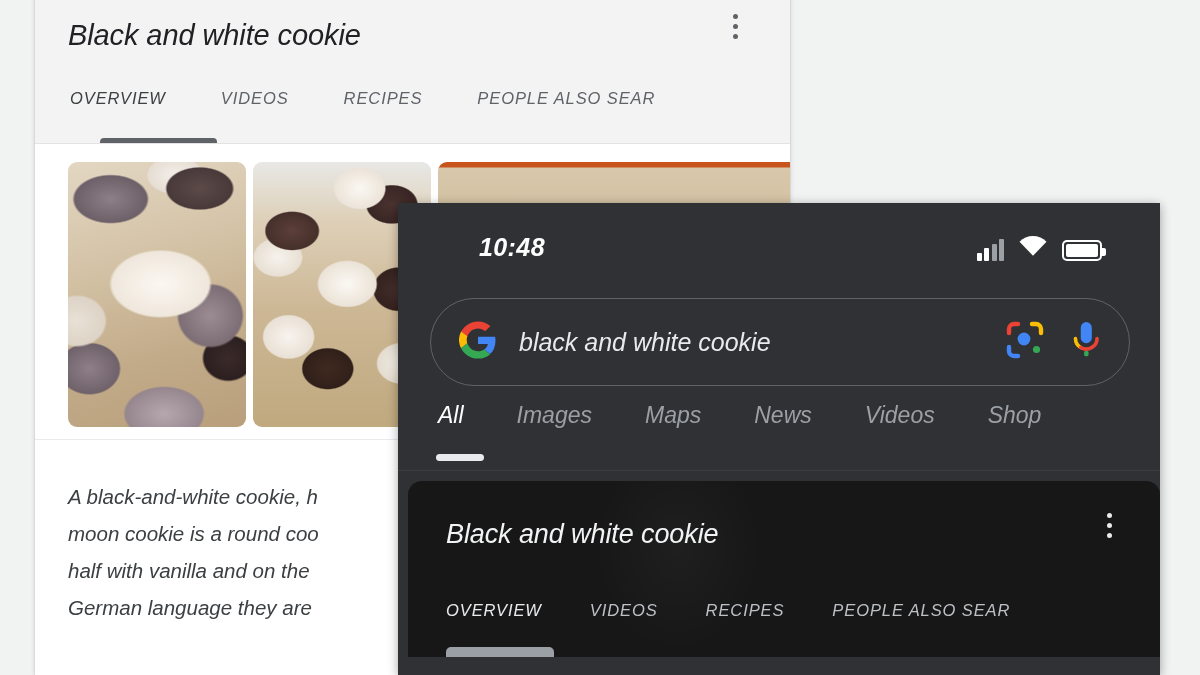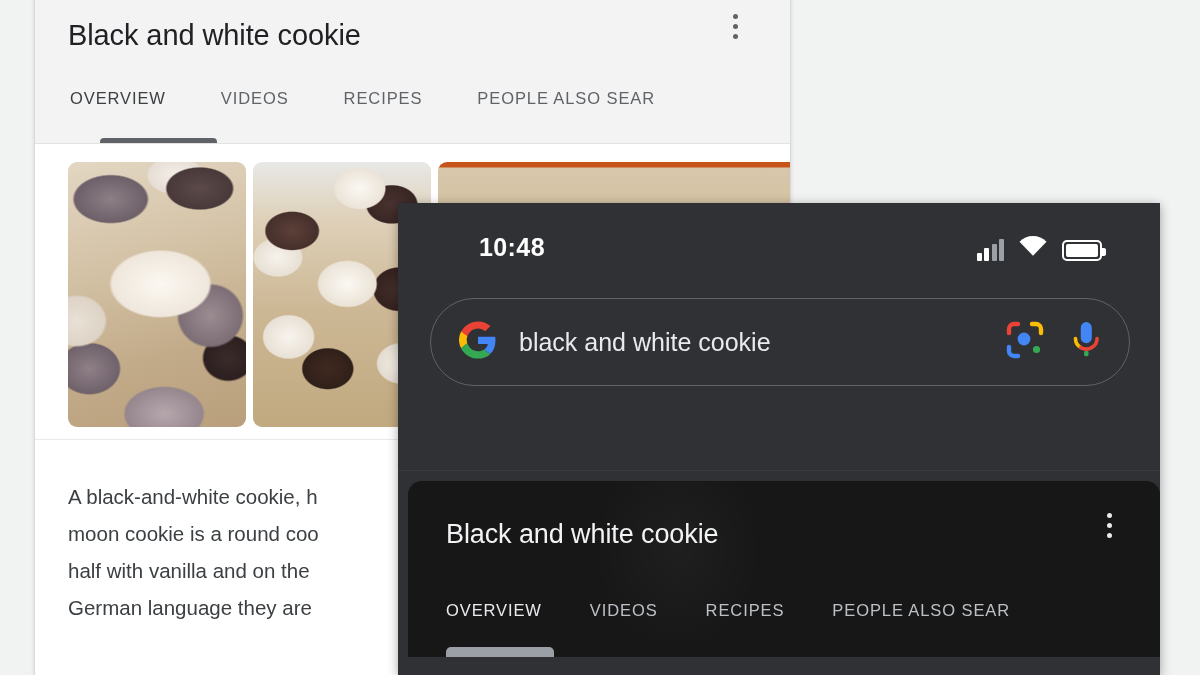--- a/index.html
+++ b/index.html
@@ -2,21 +2,21 @@
 <html><head>
 <meta charset="utf-8">
 <style>
   * { box-sizing: border-box; margin: 0; padding: 0; }
   html, body {
     width: 1200px; height: 675px;
     overflow: hidden;
     font-family: "Liberation Sans", sans-serif;
     background: #f1f3f2;
   }
-  #stage { position: relative; width: 1056px; height: 675px; background: #f1f3f2; }
+  #stage { position: relative; width: 1056px; height: 675px; background: #f1f3f2; font-style: italic; }
 
   
   .light-card {
     position: absolute; left: 35px; top: -14px;
     width: 755px; height: 689px;
     background: #ffffff;
     box-shadow: 0 1px 5px rgba(0,0,0,.16), 0 0 0 1px rgba(0,0,0,.035);
     overflow: hidden;
   }
   .lc-header {
@@ -324,20 +324,29 @@
       <svg width="34" height="40" viewBox="0 0 28 38">
         <rect x="9" y="2" width="10.5" height="20" rx="5.25" fill="#4285F4"></rect>
         <path d="M4 17.5a10 10 0 0 0 5 8.6" stroke="#FBBC05" stroke-width="3.4" fill="none" stroke-linecap="round"></path>
         <path d="M24.5 17.5a10 10 0 0 1-5 8.6" stroke="#EA4335" stroke-width="3.4" fill="none" stroke-linecap="round"></path>
         <path d="M9 26.1a10 10 0 0 0 10.5 0" stroke="#EA4335" stroke-width="3.4" fill="none" stroke-linecap="round"></path>
         <rect x="12.2" y="29.5" width="4.2" height="5" rx="1.4" fill="#34A853"></rect>
       </svg>
     </span>
   </div>
 
+  <div class="dp-tabs">
+    <div class="dp-tab active">All</div>
+    <div class="dp-tab">Images</div>
+    <div class="dp-tab">Maps</div>
+    <div class="dp-tab">News</div>
+    <div class="dp-tab">Videos</div>
+    <div class="dp-tab">Shop</div>
+    <div class="dp-tab-underline"></div>
+  </div>
   <div class="dp-tabs-rule"></div>
 
   <div class="dark-card">
     <div class="dc-watermark"></div>
     <div class="dc-title">Black and white cookie</div>
     <div class="dc-kebab">
       <i></i>
       <i></i>
       <i></i>
     </div>

